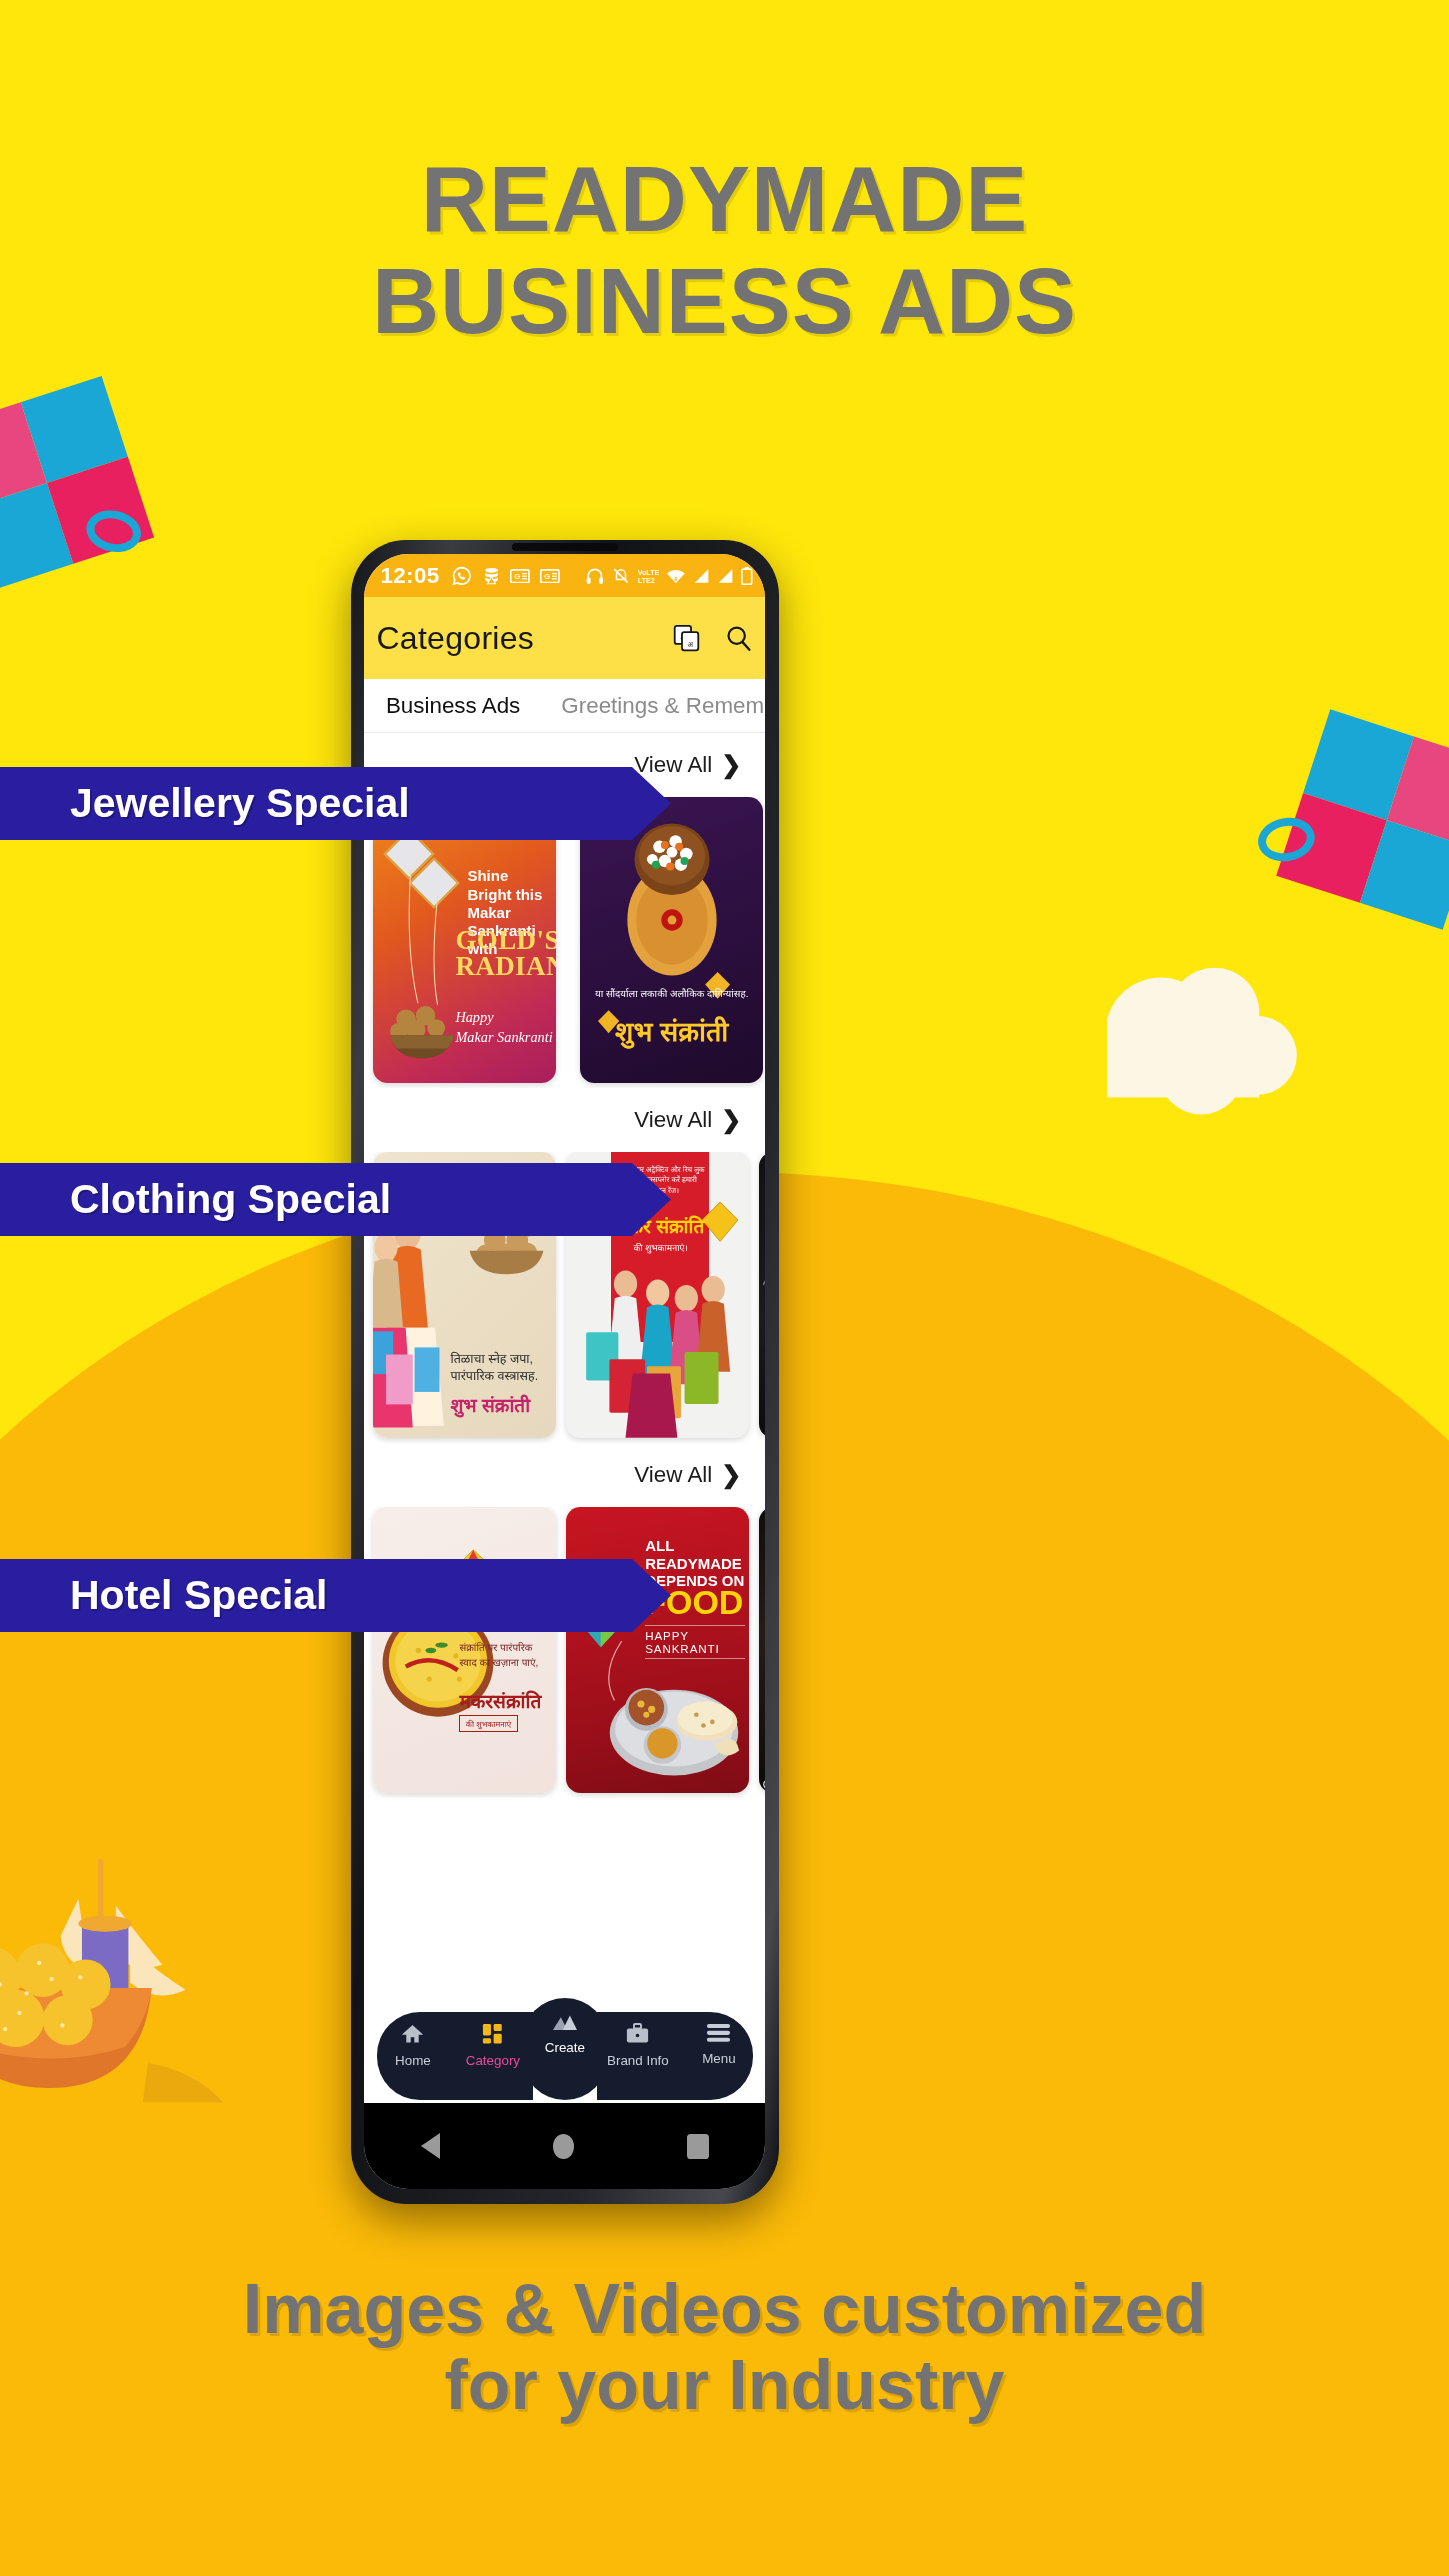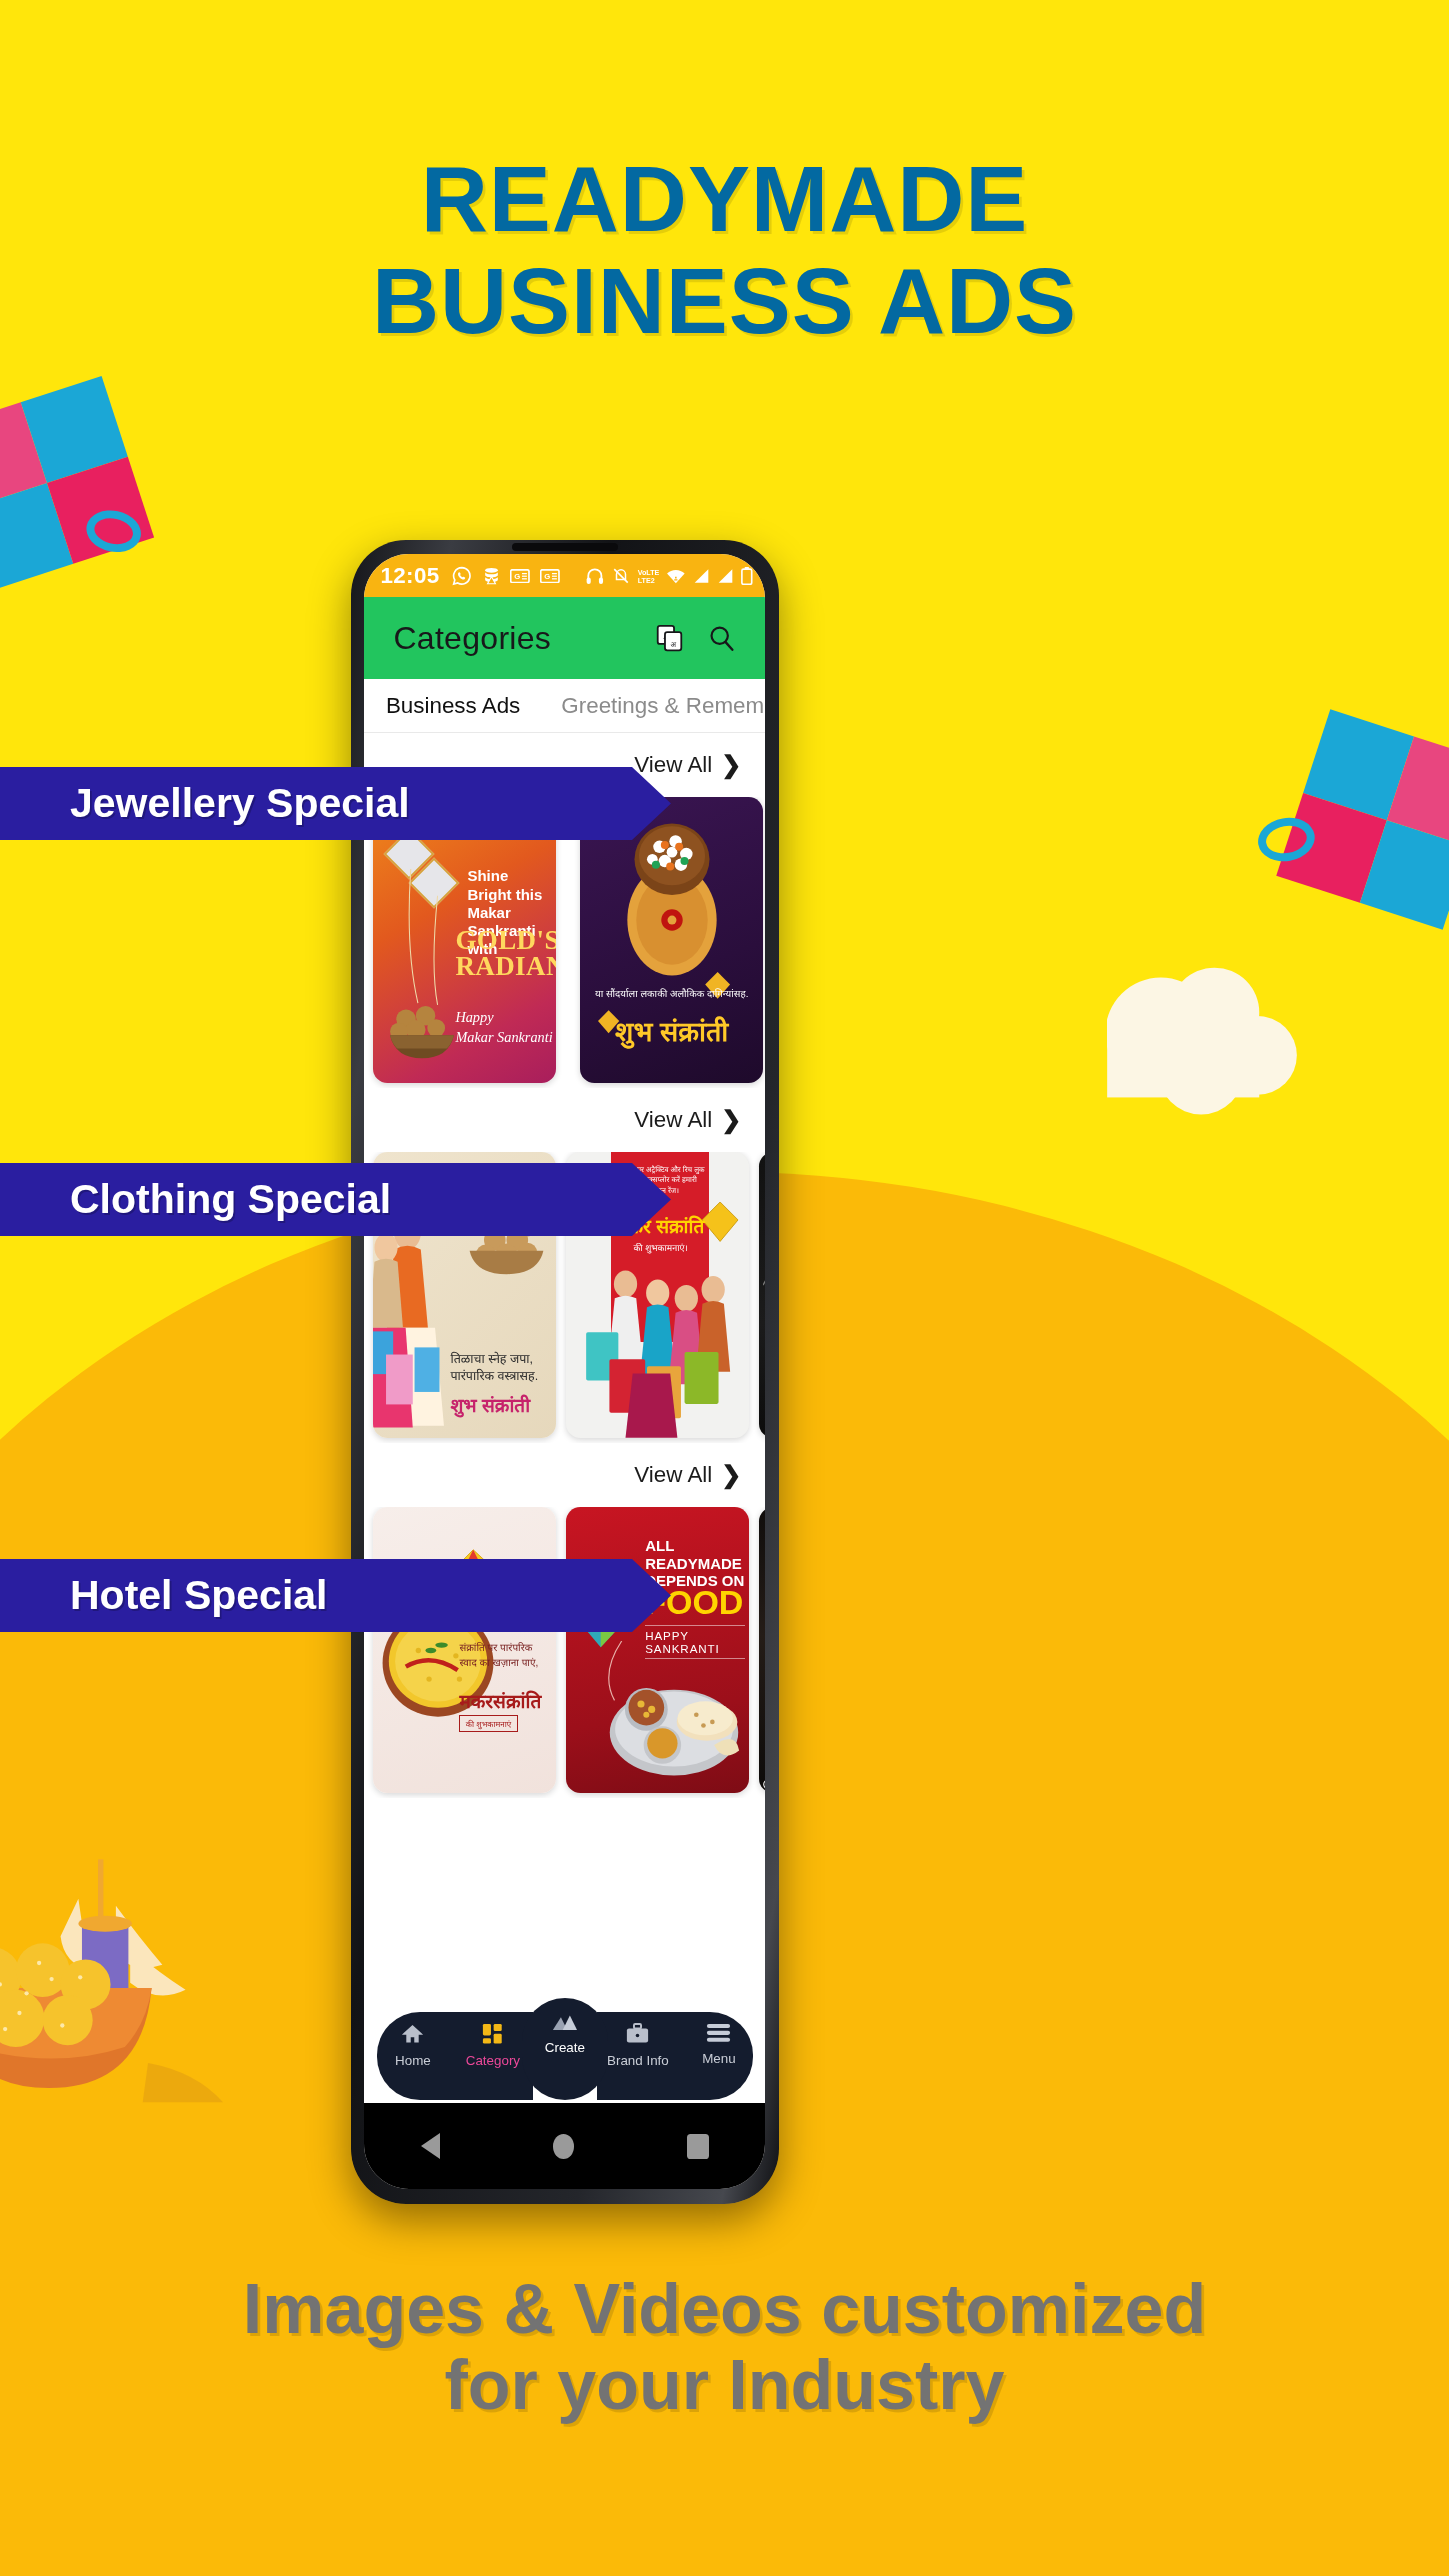--- a/index.html
+++ b/index.html
@@ -32,21 +32,21 @@
   .kite .tail{
     position:absolute;border:8px solid #1BA7D6;border-radius:50%;
     background:transparent;
   }
   #kite-left{left:-38px;top:398px;width:170px;height:170px;transform:rotate(-18deg);}
   #kite-right{left:1299px;top:732px;width:175px;height:175px;transform:rotate(18deg);}
 
   
   #headline{
     position:absolute;left:0;top:152px;width:1449px;text-align:center;
-    color:#0369a1;font-weight:bold;font-size:93px;line-height:1.02;
+    color:#737373;font-weight:bold;font-size:93px;line-height:1.02;
     letter-spacing:0.9px;
     text-shadow:2.7px 2.7px 0 rgba(0,0,0,.10);
   }
   #headline .l2{display:block;margin-top:7.2px;}
 
   
   #tagline{
     position:absolute;left:0;top:2272px;width:1449px;text-align:center;
     color:#737373;font-weight:bold;font-size:70px;line-height:1.08;
     text-shadow:2.7px 2.7px 0 rgba(0,0,0,.12);
@@ -79,22 +79,22 @@
     height:43px;background:#F9B411;display:flex;align-items:center;
     padding:0 12.5px 0 16px;color:#fff;
   }
   #sb-time{font-size:22.4px;font-weight:bold;letter-spacing:0.4px;}
   #sb-left-icons{display:flex;align-items:center;gap:9.8px;margin-left:12.5px;}
   #sb-right-icons{display:flex;align-items:center;gap:7.2px;margin-left:auto;}
   .sbi{display:block;}
 
   
   #appbar{
-    height:82px;background:#22c55e;display:flex;align-items:center;
-    padding:0 29px;
+    height:82px;background:#fde047;display:flex;align-items:center;
+    padding:0 12px;
   }
   #appbar-title{font-size:32px;color:#18181a;letter-spacing:0.3px;}
   #appbar-actions{margin-left:auto;display:flex;align-items:center;gap:23px;}
 
   
   #tabs{
     height:54px;background:#fff;display:flex;align-items:center;
     padding-left:21.5px;gap:41px;white-space:nowrap;overflow:hidden;
     border-bottom:1.8px solid #e9e9e9;
   }

